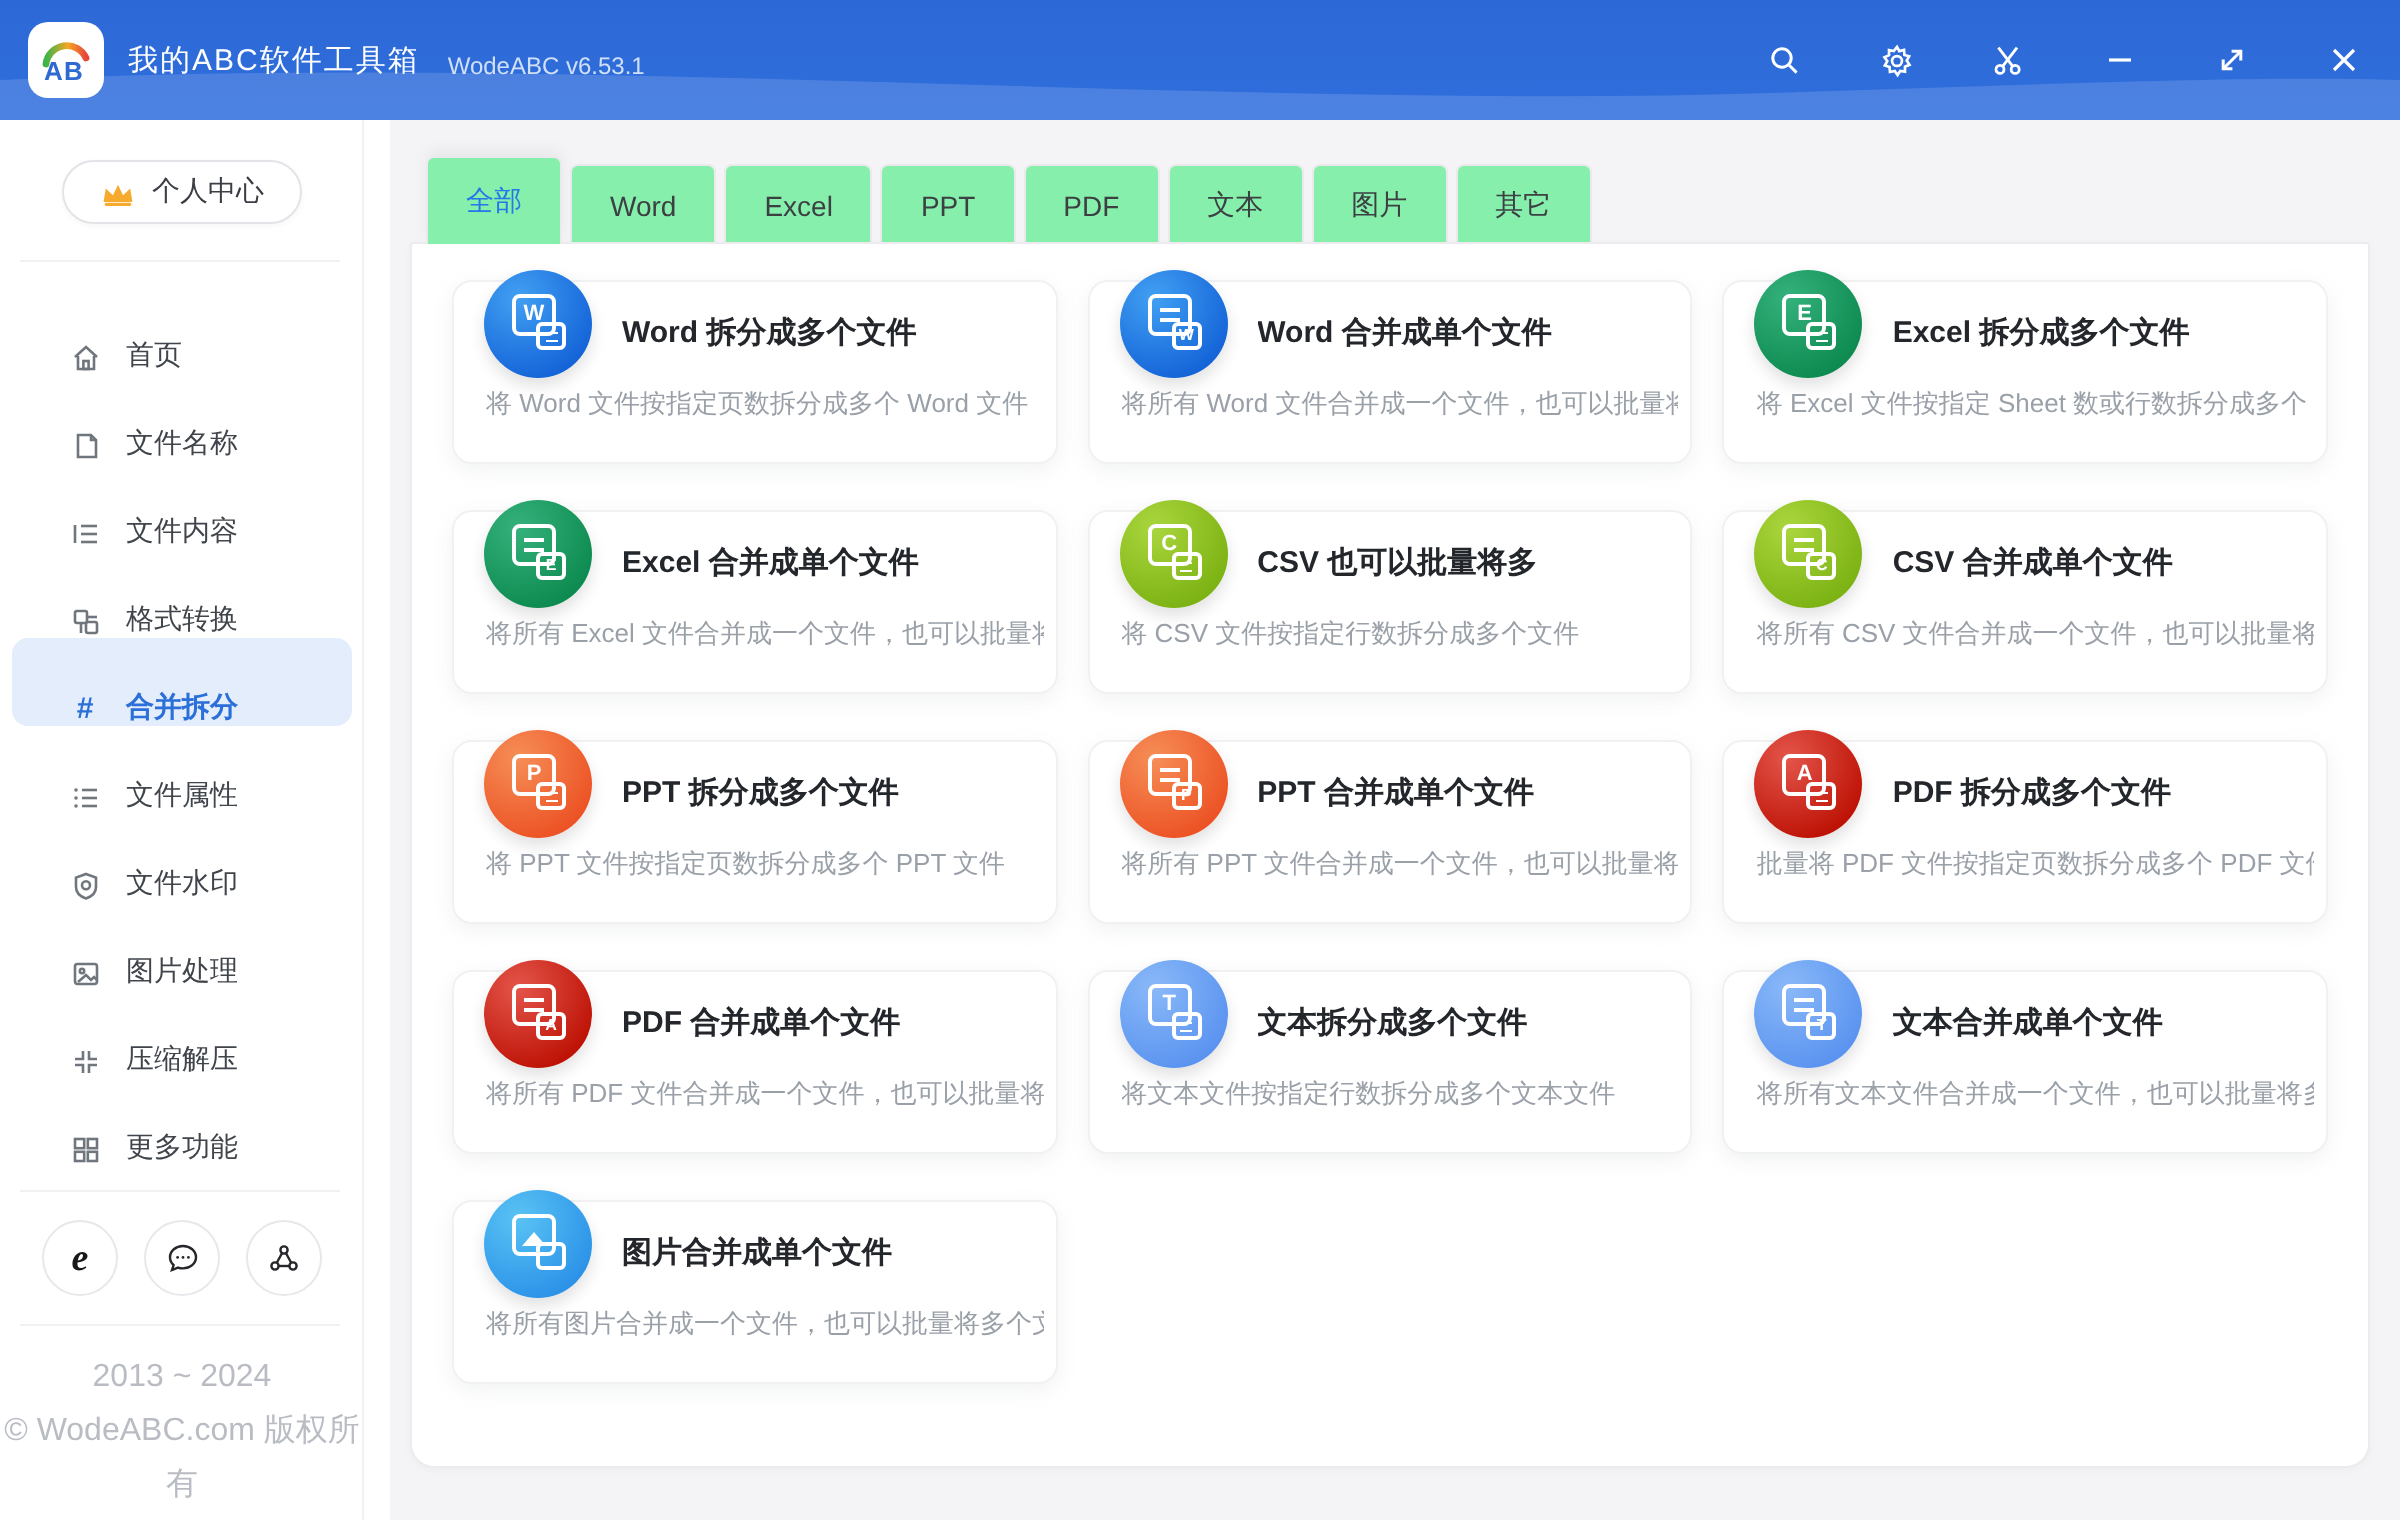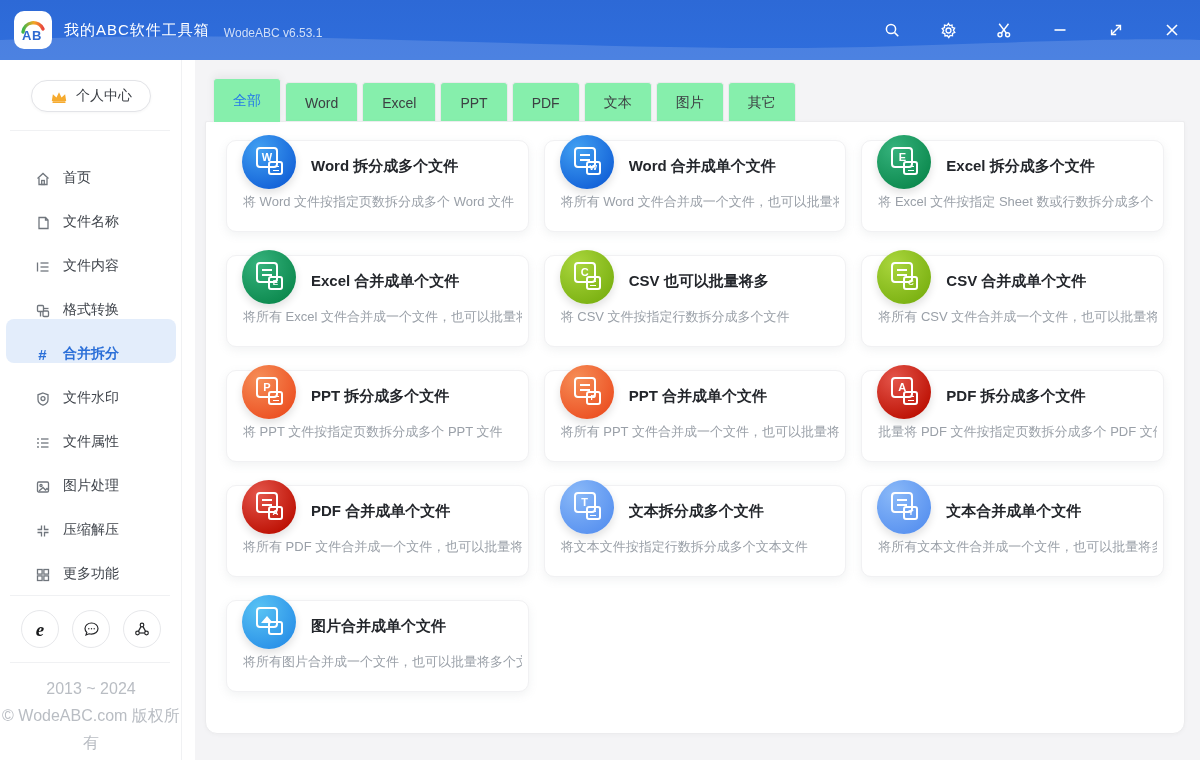--- a/index.html
+++ b/index.html
@@ -188,38 +188,38 @@
             </span>
           <span>格式转换</span>
         </div>
         <div class="nav-item active">
           <span class="nicon hashicon">#</span>
           <span>合并拆分</span>
         </div>
         <div class="nav-item">
           <span class="nicon">
               <svg width="16" height="16" viewBox="0 0 16 16" fill="none" stroke-width="1.3">
-                <path d="M8,2 L13,3.8 L13,8.5 C13,11.5 10.8,13.3 8,14.2 C5.2,13.3 3,11.5 3,8.5 L3,3.8 Z"></path>
-                <circle cx="8" cy="7.6" r="2"></circle>
-              </svg>
-            </span>
-          <span>文件水印</span>
-        </div>
-        <div class="nav-item">
-          <span class="nicon">
-              <svg width="16" height="16" viewBox="0 0 16 16" fill="none" stroke-width="1.3">
                 <circle cx="3" cy="4" r="0.9" fill="#70767d" stroke="none"></circle>
                 <circle cx="3" cy="8" r="0.9" fill="#70767d" stroke="none"></circle>
                 <circle cx="3" cy="12" r="0.9" fill="#70767d" stroke="none"></circle>
                 <line x1="6" y1="4" x2="13.5" y2="4"></line>
                 <line x1="6" y1="8" x2="13.5" y2="8"></line>
                 <line x1="6" y1="12" x2="13.5" y2="12"></line>
               </svg>
             </span>
           <span>文件属性</span>
+        </div>
+        <div class="nav-item">
+          <span class="nicon">
+              <svg width="16" height="16" viewBox="0 0 16 16" fill="none" stroke-width="1.3">
+                <path d="M8,2 L13,3.8 L13,8.5 C13,11.5 10.8,13.3 8,14.2 C5.2,13.3 3,11.5 3,8.5 L3,3.8 Z"></path>
+                <circle cx="8" cy="7.6" r="2"></circle>
+              </svg>
+            </span>
+          <span>文件水印</span>
         </div>
         <div class="nav-item">
           <span class="nicon">
               <svg width="16" height="16" viewBox="0 0 16 16" fill="none" stroke-width="1.3">
                 <rect x="2.5" y="3" width="11" height="10" rx="1.2"></rect>
                 <circle cx="6" cy="6.5" r="1.1"></circle>
                 <path d="M4,12 L8,8.5 L10.5,11 L12,9.5 L13.5,11"></path>
               </svg>
             </span>
           <span>图片处理</span>

